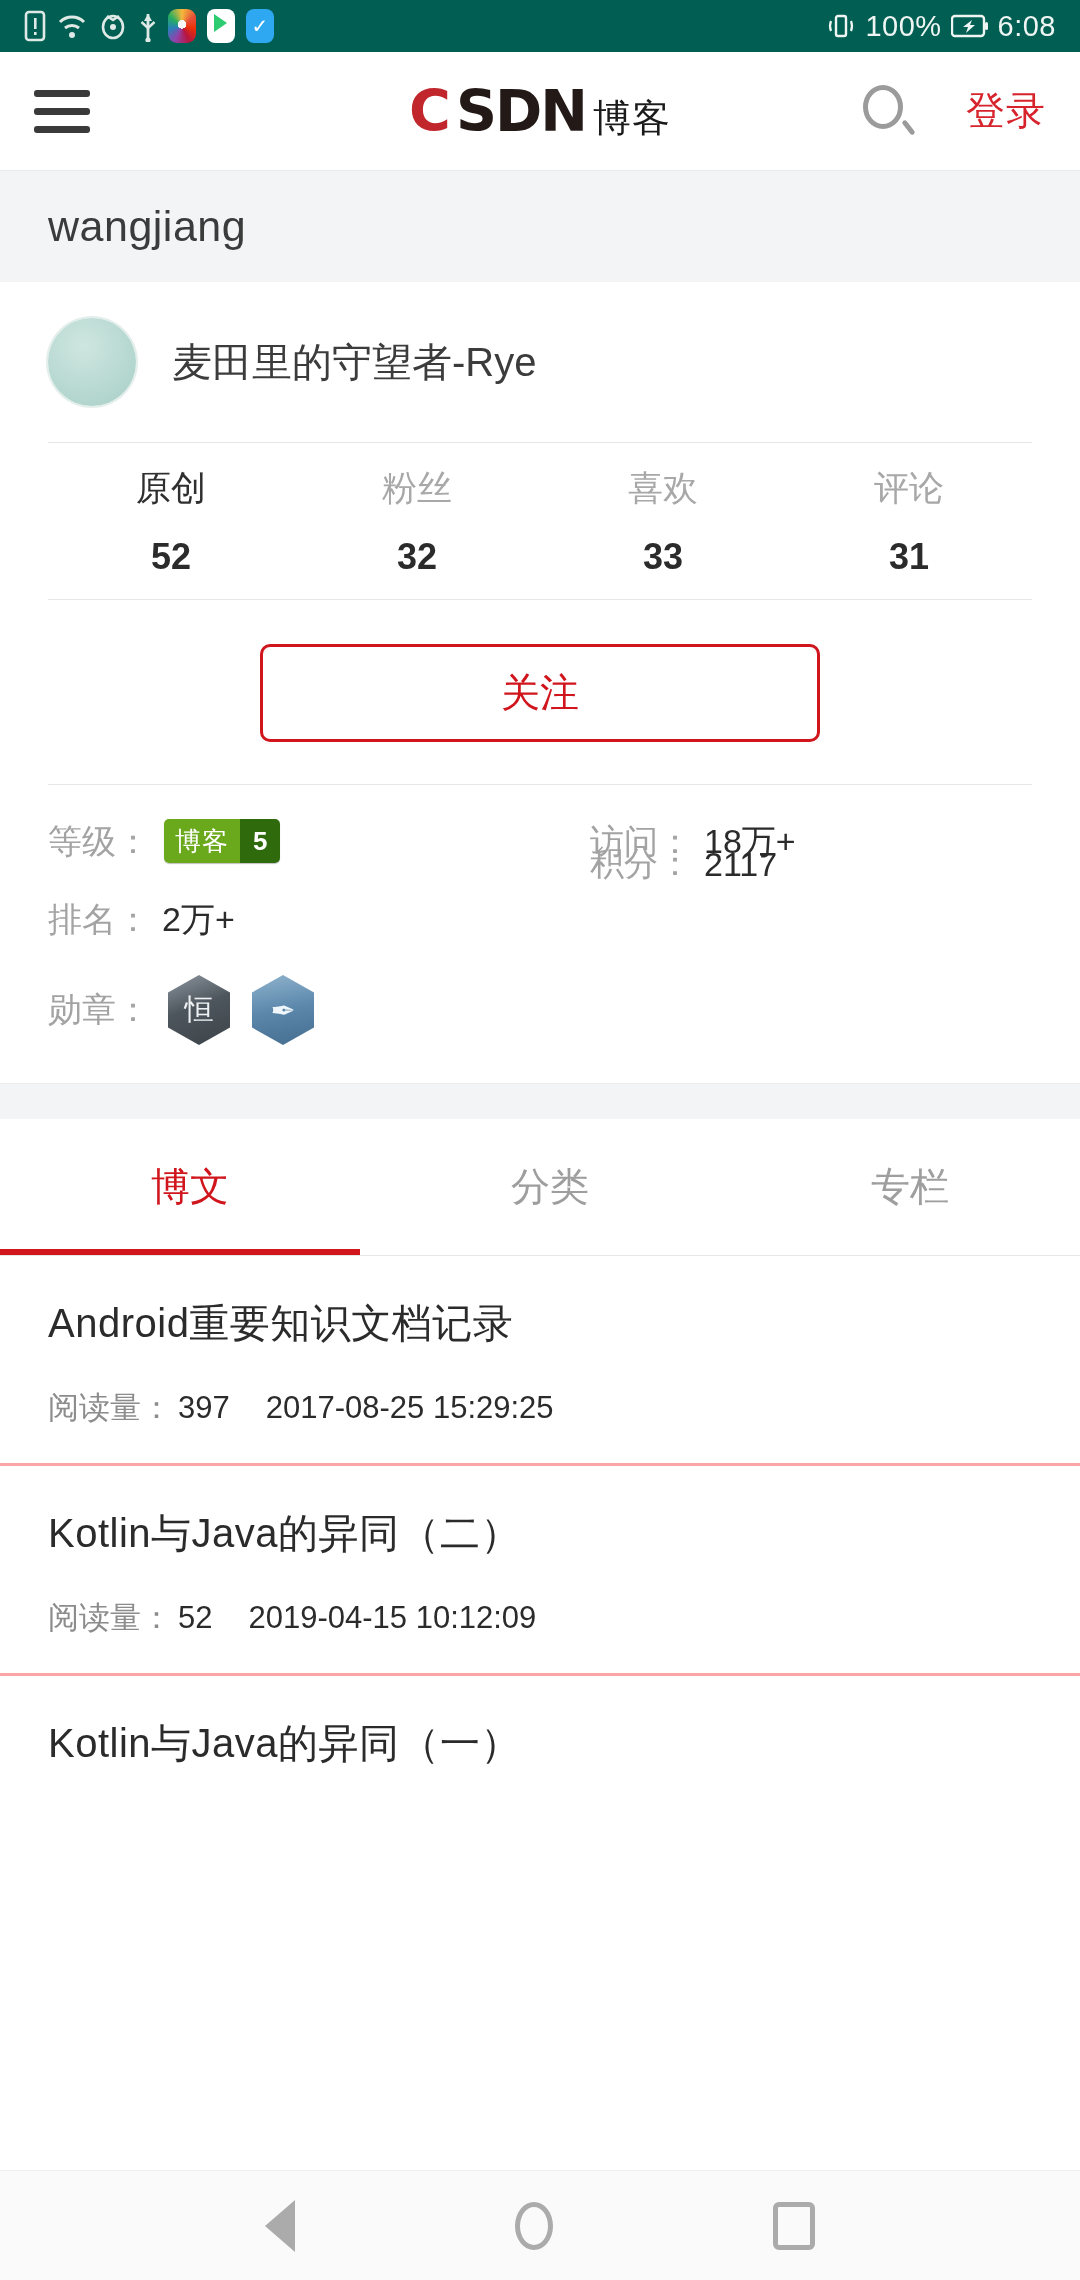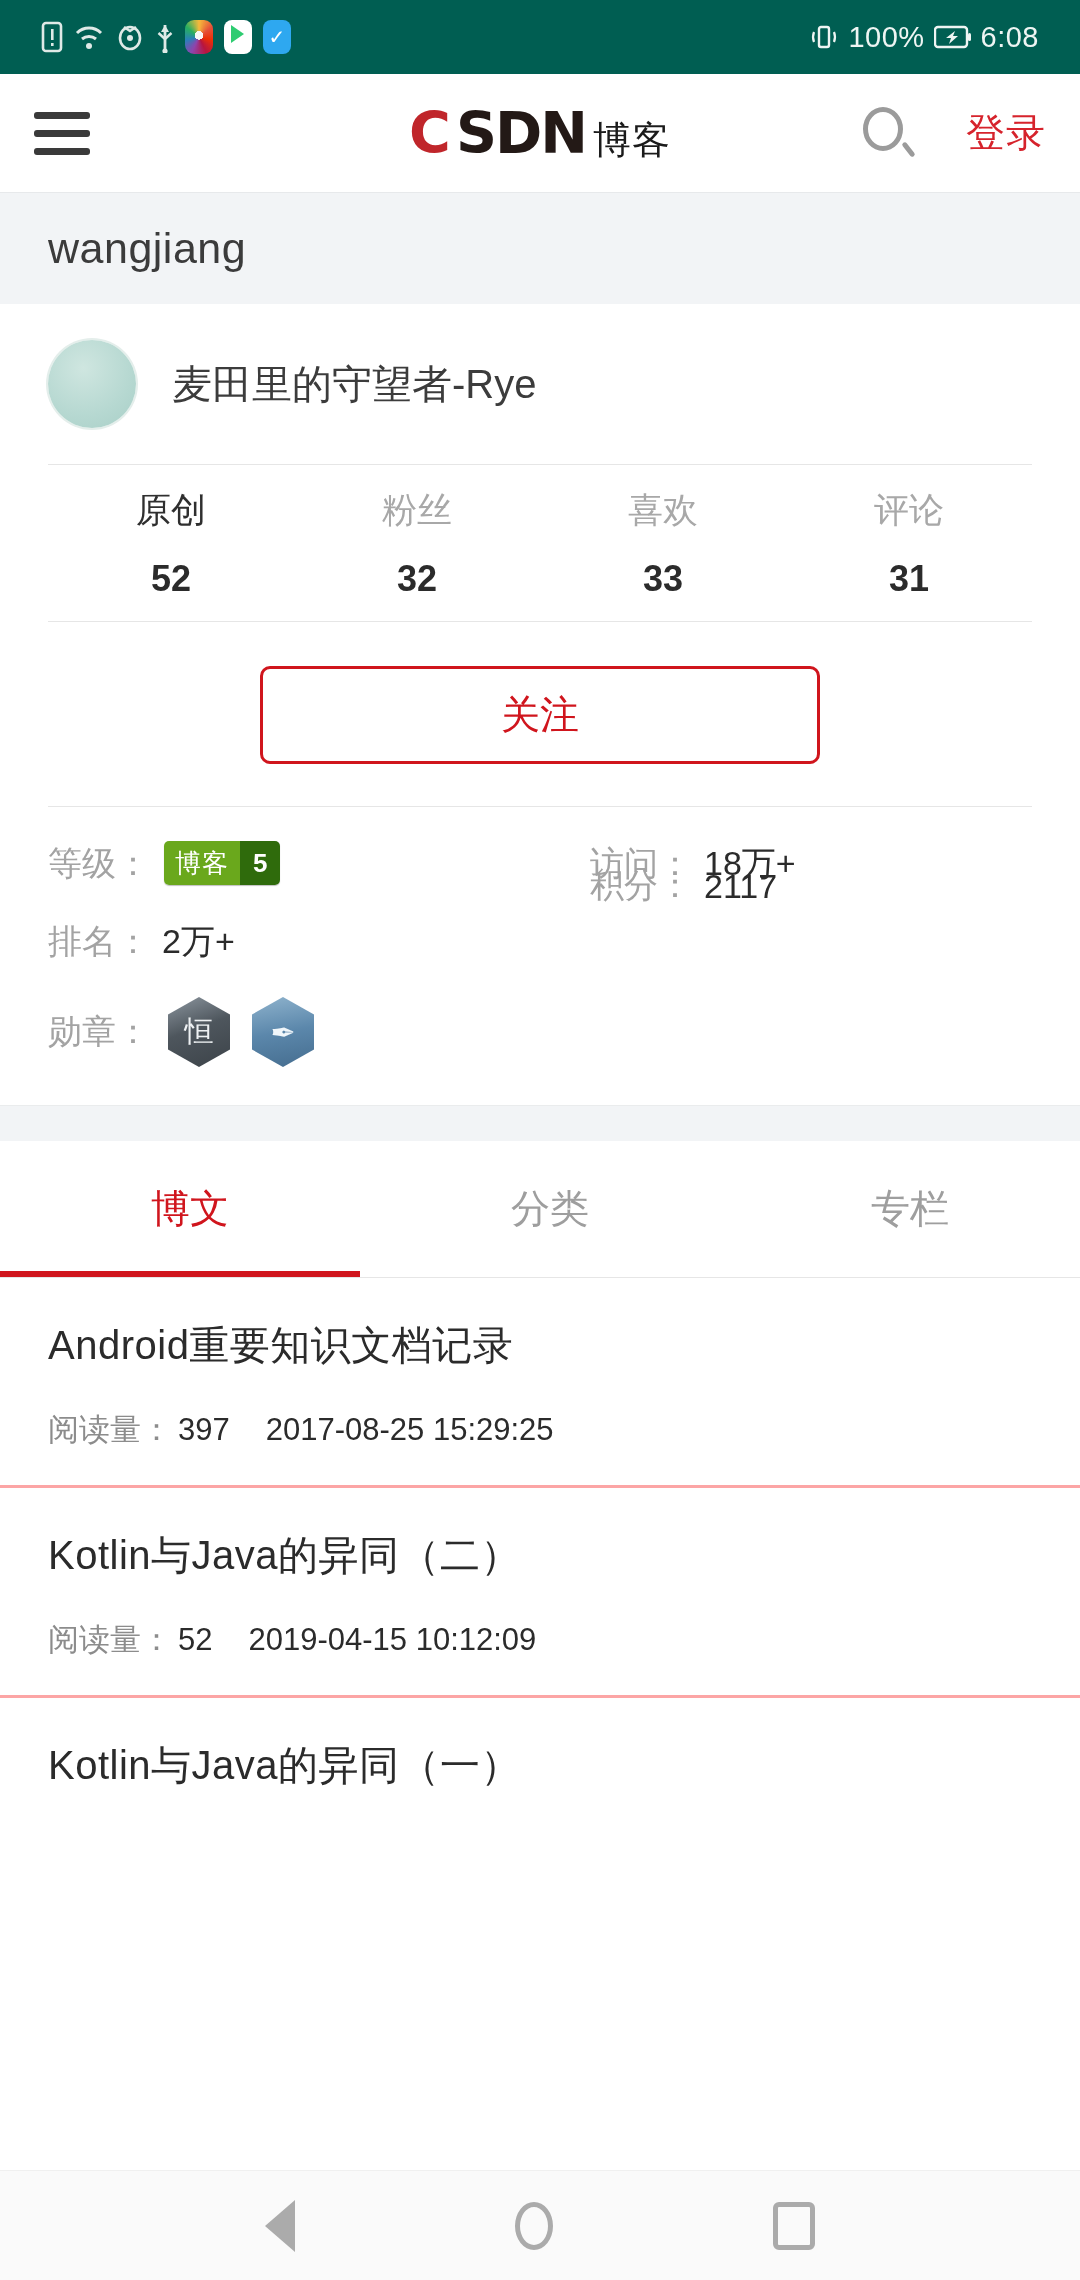--- a/index.html
+++ b/index.html
@@ -6,23 +6,23 @@
   html, body {
     width:1080px; height:2280px;
     background:#ffffff;
     font-family:"Liberation Sans","DejaVu Sans",sans-serif;
     overflow:hidden;
   }
   .phone { position:relative; width:1080px; height:2280px; background:#fff; }
 
   
   .statusbar {
-    height:74px; background:#005e52; color:#e8f2f0;
+    height:52px; background:#005e52; color:#e8f2f0;
     display:flex; align-items:center; justify-content:space-between;
-    padding:0 41px;
+    padding:0 24px;
   }
   .sb-left { display:flex; align-items:center; gap:11px; }
   .sb-right { display:flex; align-items:center; gap:9px; }
   .sb-ico { display:inline-flex; align-items:center; justify-content:center; }
   .sb-text { font-size:29px; letter-spacing:.5px; color:#eef5f3; font-weight:400; }
   .sb-app {
     width:28px; height:34px; border-radius:8px; display:inline-block;
   }
   .app-photos { background:radial-gradient(circle at 50% 45%, #f7f7f7 18%, transparent 19%),
                 conic-gradient(#f6b93b,#e55039,#eb2f06,#b71540,#8e44ad,#2980b9,#27ae60,#f6b93b);

